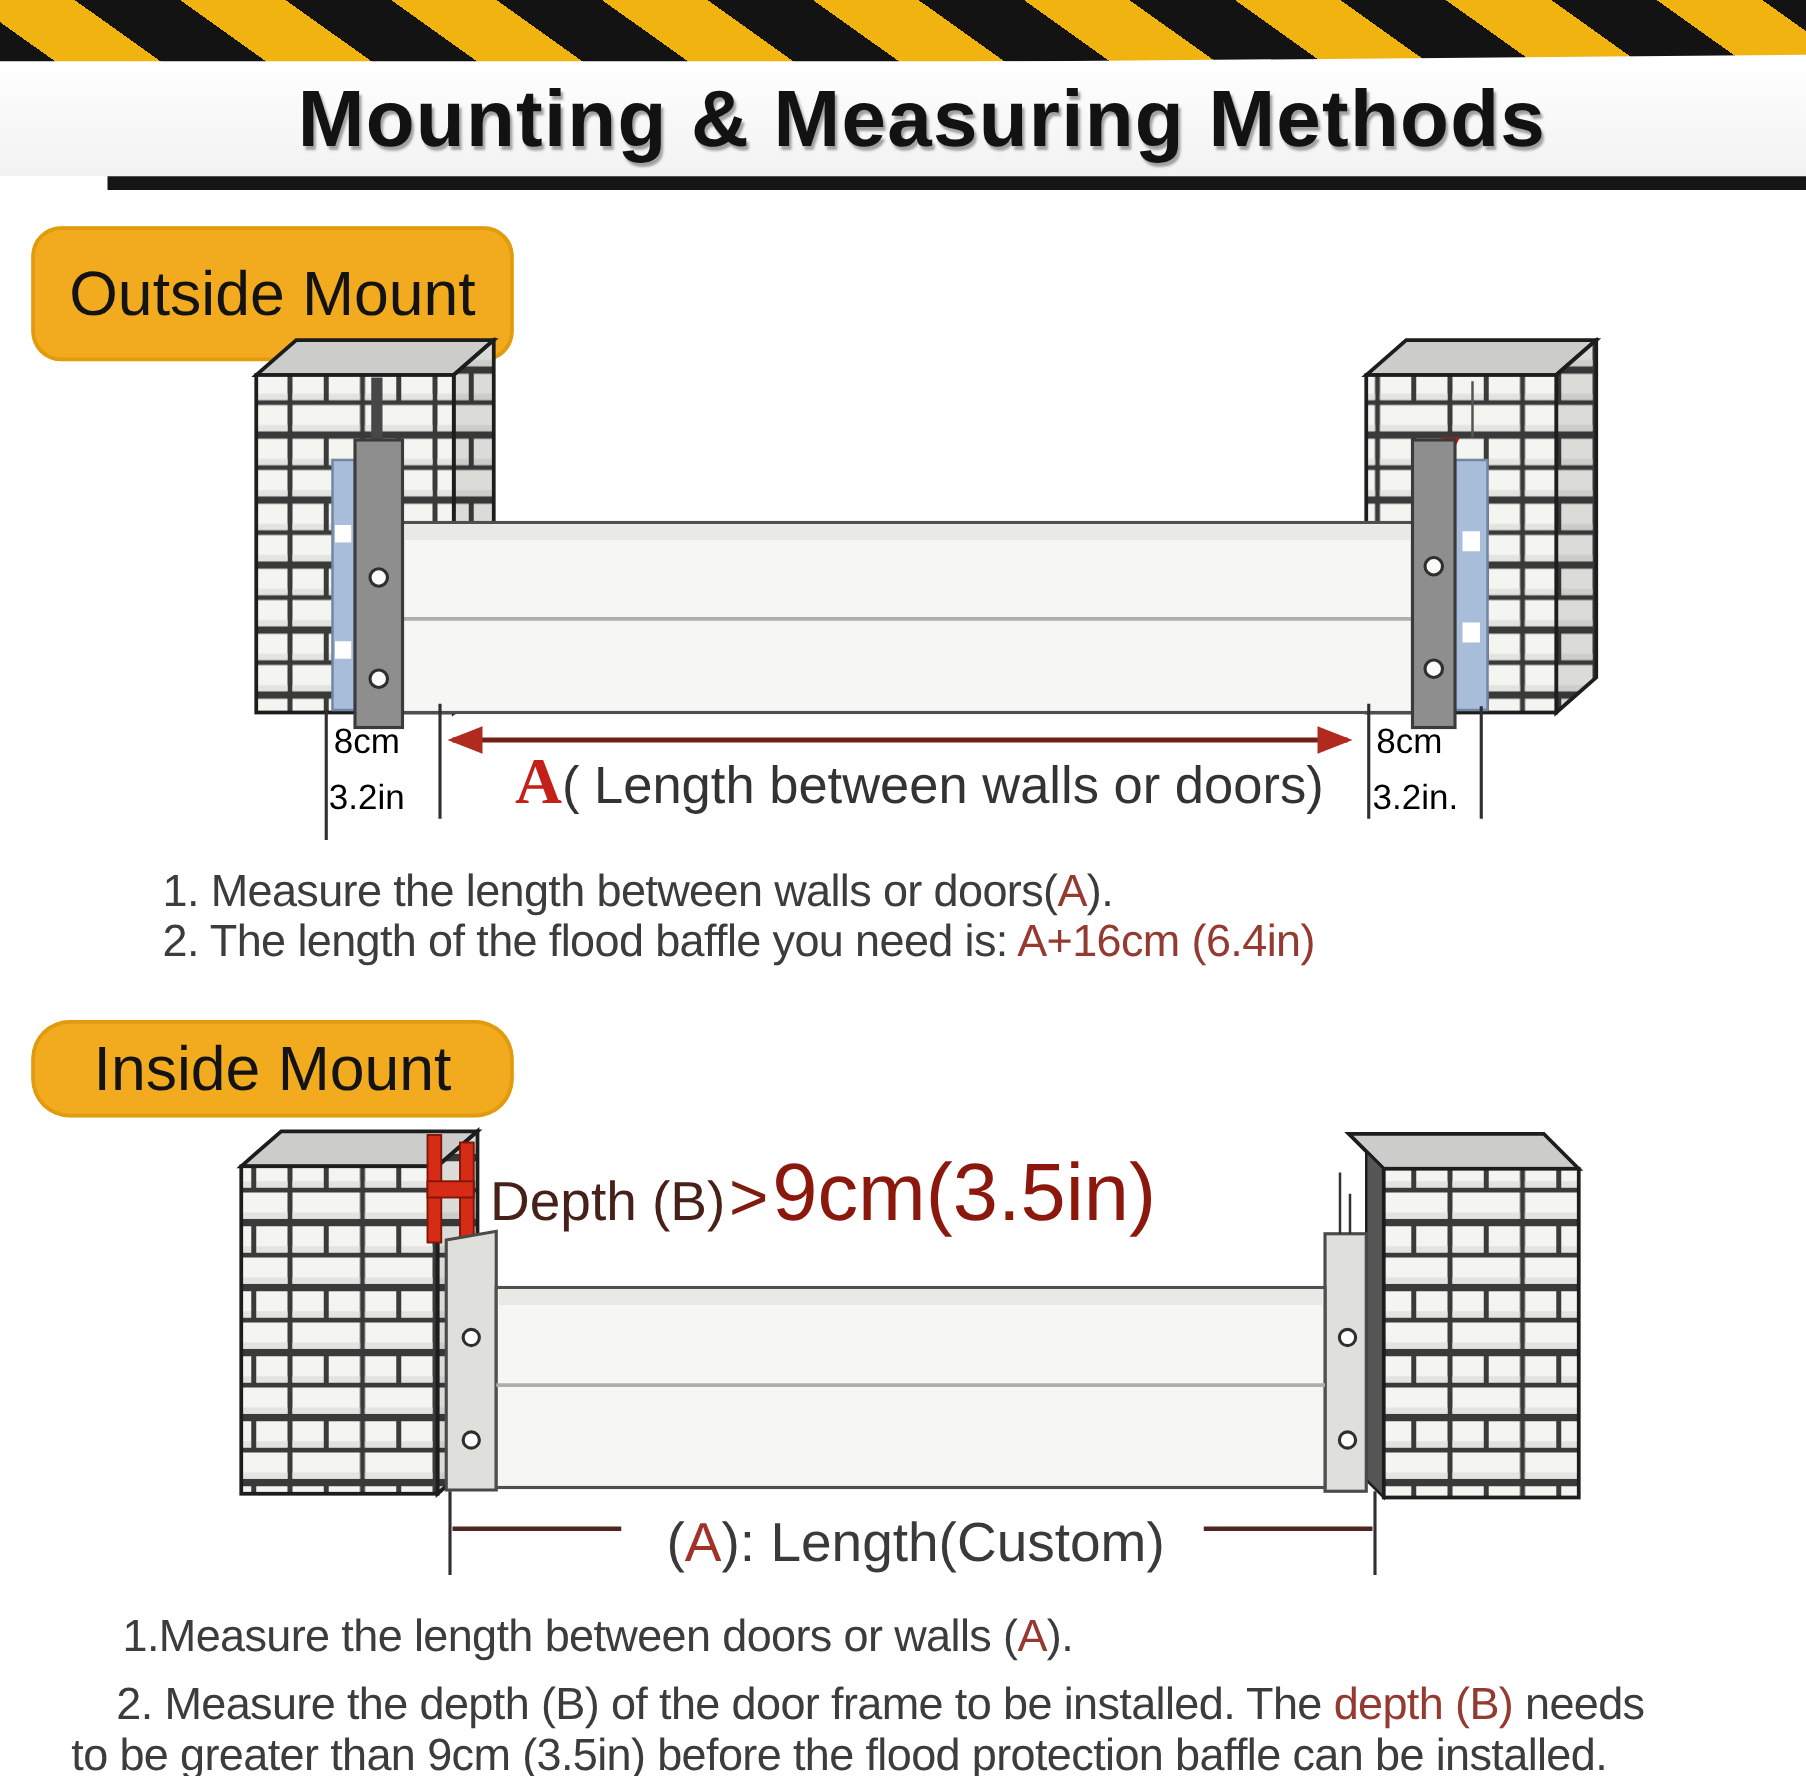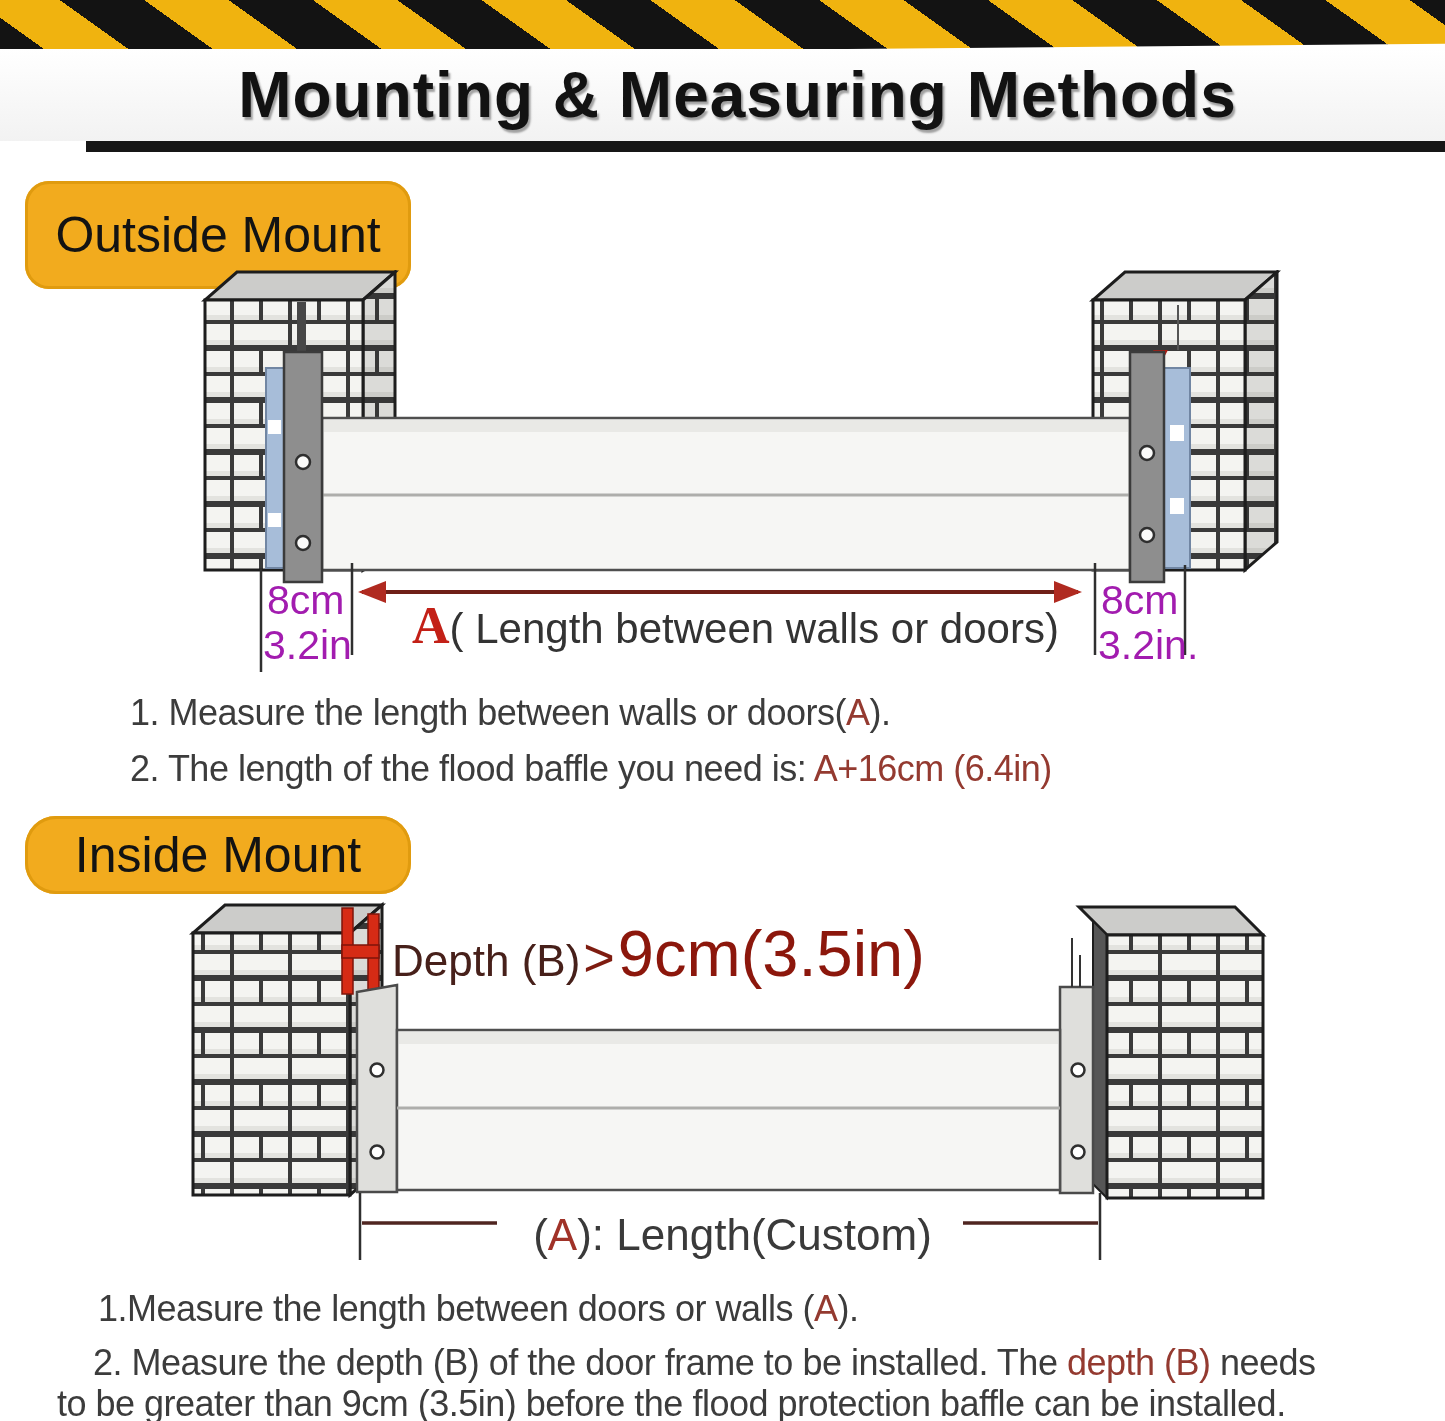--- a/index.html
+++ b/index.html
@@ -18,21 +18,21 @@
   
   .badge{position:absolute;left:25px;width:386px;background:#f2ab1e;border-radius:24px;
         display:flex;align-items:center;justify-content:center;color:#131313;
         box-shadow:inset 0 0 0 3px #e09b0f;}
   #badge-out{top:181px;height:108px;font-size:50px;}
   #badge-in{top:816px;height:78px;font-size:50px;border-radius:31px;}
   
   .dsvg{position:absolute;left:0;}
   
   .t{position:absolute;white-space:nowrap;color:#343434;}
-  .dim{font-size:41px;color:#a21caf;}
+  .dim{font-size:28px;color:#000000;}
   .step{font-size:36px;color:#3c3c3c;letter-spacing:-0.5px;}
   .rowbase{display:flex;align-items:baseline;}
   .bigA{font-size:52px;font-weight:bold;color:#c32017;font-family:"Liberation Serif",serif;}
   .spanlbl{font-size:42px;color:#333333;}
   .stepred{color:#943a30;}
   .depth1{font-size:44px;color:#47201a;}
   .depthgt{font-size:54px;color:#7e1c10;margin:0 3px;}
   .depth2{font-size:65px;color:#8c170c;}
   .lenlbl{font-size:44px;color:#3a3a3a;}
   .lenred{color:#a03228;}
@@ -116,21 +116,21 @@
   <span class="t dim" style="left:1101px;top:577px">8cm</span>
   <span class="t dim" style="left:1098px;top:622px">3.2in.</span>
   <div class="t rowbase" style="left:412px;top:596px">
     <span class="bigA">A</span>
       <span class="spanlbl">( Length between walls or doors)</span>
   </div>
 
   <div class="t step" style="left:130px;top:692px">
     <span>1. Measure the length between walls or doors(</span><span class="stepred">A</span><span>).</span>
   </div>
-  <div class="t step" style="left:130px;top:748px">
+  <div class="t step" style="left:130px;top:732px">
     <span>2. The length of the flood baffle you need is: </span><span class="stepred">A+16cm (6.4in)</span>
   </div>
 
   <div class="badge" id="badge-in">
     <span>Inside Mount</span>
   </div>
 
   <svg class="dsvg" style="top:900px" width="1445" height="400" viewBox="0 0 1445 400">
 
     <polygon points="193,33 350,33 382,5 225,5" fill="#ccccca" stroke="#1d1d1d" stroke-width="3"></polygon>

